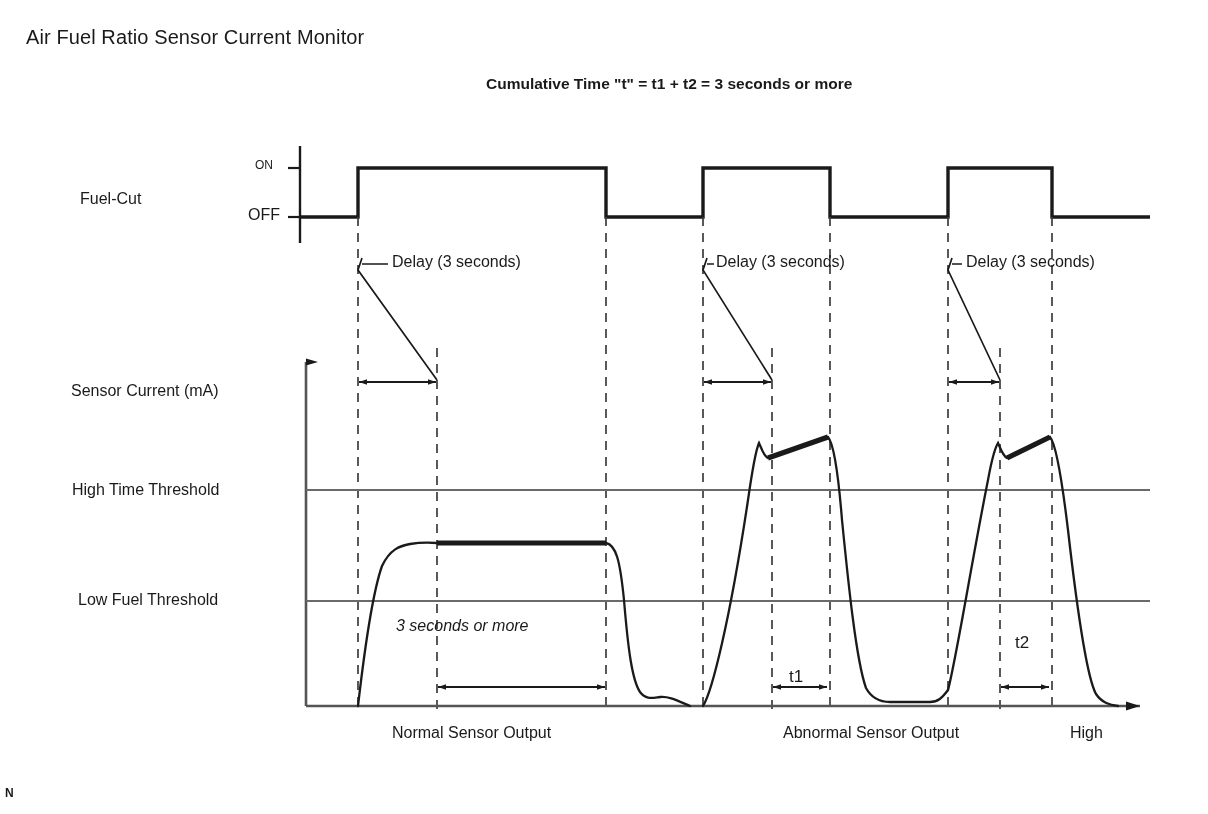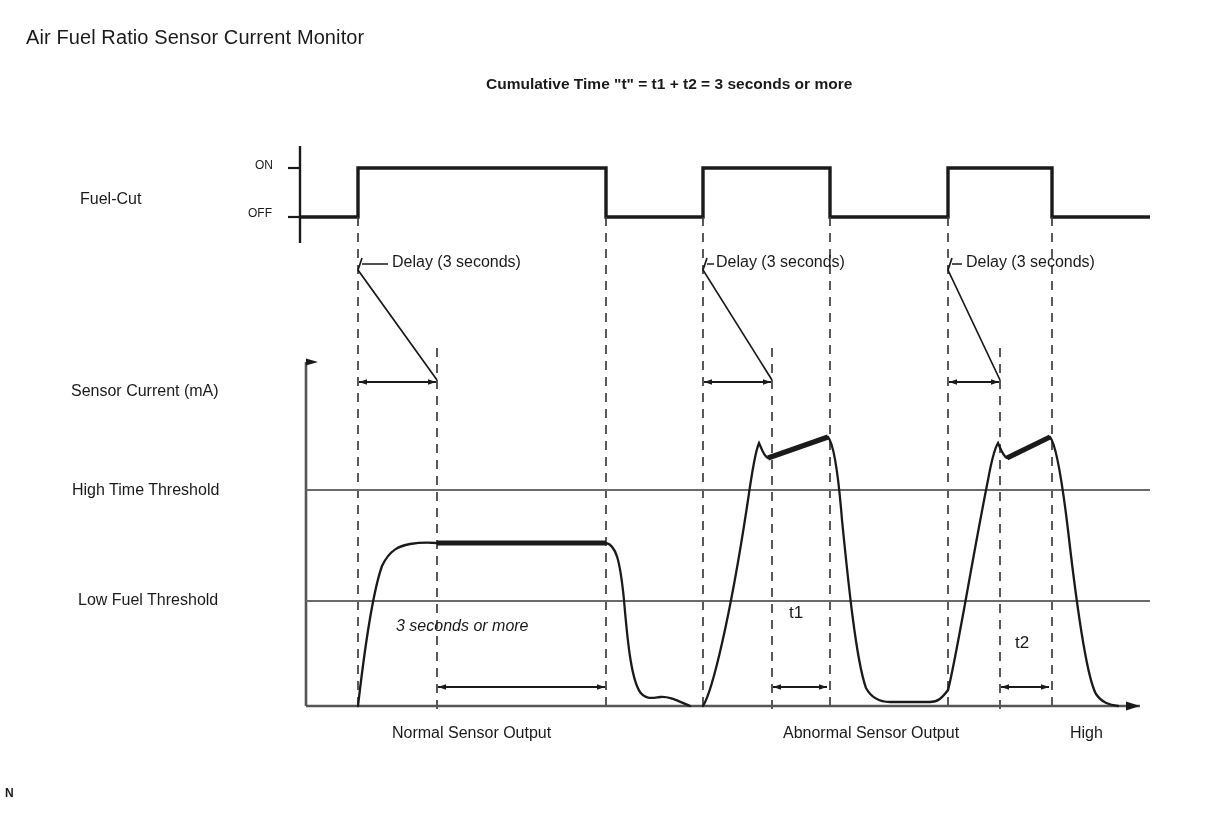--- a/index.html
+++ b/index.html
@@ -40,29 +40,29 @@
     white-space: nowrap;
   }
   .lbl {
     position: absolute;
     font-size: 16px;
     color: #1a1a1a;
     white-space: nowrap;
   }
   .lbl-fuelcut   { left: 80px;  top: 190px; }
   .lbl-on        { left: 255px; top: 158px; font-size: 12px; }
-  .lbl-off       { left: 248px; top: 206px; font-size: 12px; }
+  .lbl-off       { left: 248px; top: 206px; font-size: 16px; }
   .lbl-sensor    { left: 71px;  top: 382px; }
   .lbl-high      { left: 72px;  top: 481px; }
   .lbl-low       { left: 78px;  top: 591px; }
   .lbl-delay1    { left: 392px; top: 253px; }
   .lbl-delay2    { left: 716px; top: 253px; }
   .lbl-delay3    { left: 966px; top: 253px; }
   .lbl-3sec      { left: 396px; top: 617px; font-style: italic; }
-  .lbl-t1        { left: 789px; top: 603px; font-size: 17px; }
+  .lbl-t1        { left: 789px; top: 667px; font-size: 17px; }
   .lbl-t2        { left: 1015px;top: 633px; font-size: 17px; }
   .lbl-normal    { left: 392px; top: 724px; }
   .lbl-abnormal  { left: 783px; top: 724px; }
   .lbl-time      { left: 1070px;top: 724px; }
   .footmark {
     position: absolute;
     left: 5px;
     top: 786px;
     font-size: 12px;
     font-weight: bold;

